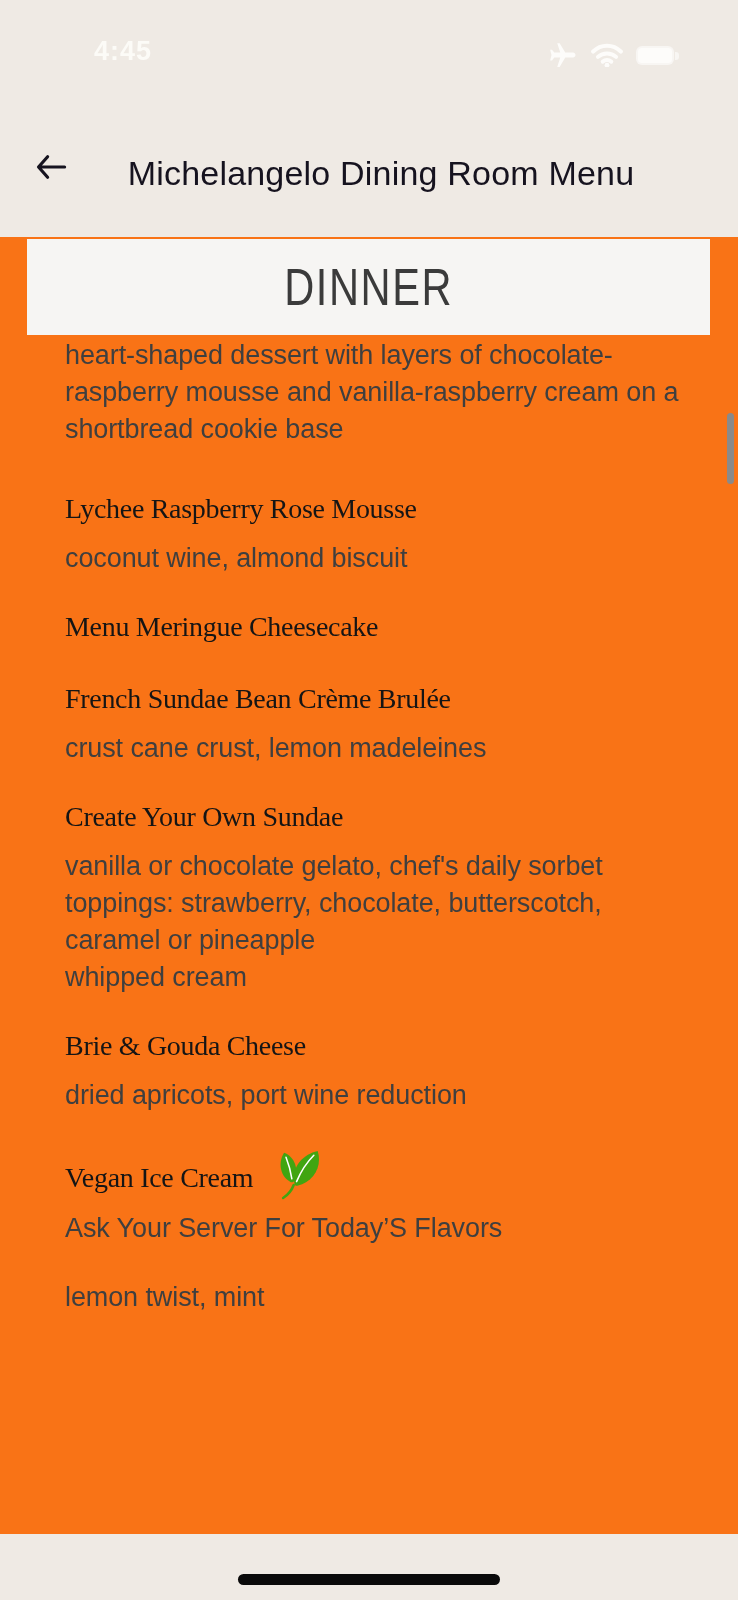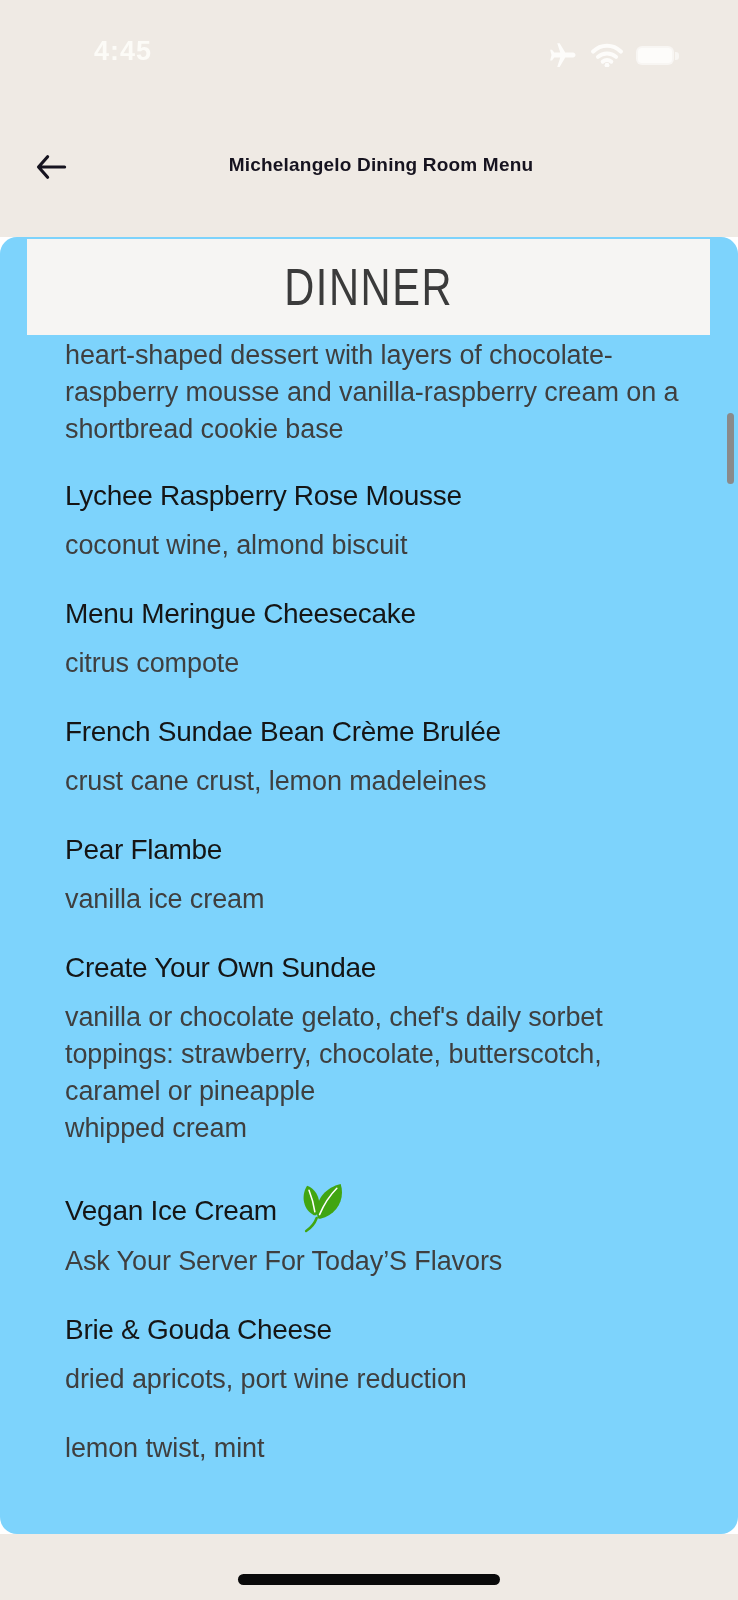--- a/index.html
+++ b/index.html
@@ -15,36 +15,36 @@
   .icon-airplane svg, .icon-wifi svg { display:block; }
   .battery { position:relative; width:38px; height:19px; background:rgba(255,255,255,0.55);
              border-radius:6px; }
   .battery-fill { position:absolute; inset:2px; background:#FDFCFA; border-radius:4px; }
   .battery-nub { position:absolute; right:-5px; top:6px; width:4px; height:8px;
                  background:rgba(255,255,255,0.55); border-radius:0 3px 3px 0; }
 
   .header-bar { position:absolute; top:140px; left:0; width:100%; height:66px; }
   .back-button { position:absolute; left:34px; top:12px; width:40px; height:40px; cursor:pointer; }
   .header-title { position:absolute; left:0; top:14px; width:100%; text-align:center;
-                  font-size:19px; font-weight:bold; color:#16131F; letter-spacing:0.2px;padding-left:24px; }
+                  font-size:34px; font-weight:normal; color:#16131F; letter-spacing:0.2px;padding-left:24px; }
 
   
-  .content { position:absolute; top:237px; left:0; right:0; bottom:66px; background:#7dd3fc;border-radius:17px; }
+  .content { position:absolute; top:237px; left:0; right:0; bottom:66px; background:#f97316; }
   .section-header { margin:2px 28px 0 27px; height:96px; background:var(--section-bg,#F6F5F3);
                     display:flex; align-items:center; justify-content:center; }
   .section-title { font-size:52px; font-weight:300; color:#3B3B3B; letter-spacing:2px;
                    transform:scaleX(0.8); white-space:nowrap; }
 
   .menu-list { padding:2px 50px 0 65px; }
   .desc-text { font-size:27px; font-weight:400; color:#3F3F3F; line-height:37px;
                letter-spacing:-0.1px; white-space:pre-line; }
-  .continuation { margin-bottom:30px; }
+  .continuation { margin-bottom:43px; }
   .menu-item { margin-bottom:32px; }
   .item-name-row { line-height:36px; margin-bottom:9px; white-space:nowrap; }
-  .item-name { font-family:Liberation Sans, sans-serif; font-size:28px; font-weight:400;
+  .item-name { font-family:Liberation Serif, serif; font-size:28px; font-weight:400;
                color:#151515; letter-spacing:-0.3px; }
   .leaf { display:none; width:48px; height:55px; margin-left:16px; vertical-align:-14px; }
   .leaf svg { display:block; }
 
   
   .scrollbar-thumb { position:absolute; right:4px; top:413px; width:7px; height:71px;
                      background:#8A8A8A; border-radius:4px; }
 
   
   .bottom-chrome { position:absolute; bottom:0; left:0; width:100%; height:66px;
@@ -105,75 +105,67 @@
       
     </div>
     <div class="item-desc desc-text">coconut wine, almond biscuit</div>
   </div>
 
   <div class="menu-item">
     <div class="item-name-row">
       <span class="item-name">Menu Meringue Cheesecake</span>
       
     </div>
-    <div class="item-desc desc-text">citrus compote</div>
   </div>
 
   <div class="menu-item">
     <div class="item-name-row">
       <span class="item-name">French Sundae Bean Crème Brulée</span>
       
     </div>
     <div class="item-desc desc-text">crust cane crust, lemon madeleines</div>
   </div>
 
-  <div class="menu-item">
-    <div class="item-name-row">
-      <span class="item-name">Pear Flambe</span>
-      
-    </div>
-    <div class="item-desc desc-text">vanilla ice cream</div>
-  </div>
 
   <div class="menu-item">
     <div class="item-name-row">
       <span class="item-name">Create Your Own Sundae</span>
       
     </div>
     <div class="item-desc desc-text">vanilla or chocolate gelato, chef's daily sorbet
 toppings: strawberry, chocolate, butterscotch,
 caramel or pineapple
 whipped cream</div>
+  </div>
+
+  <div class="menu-item">
+    <div class="item-name-row">
+      <span class="item-name">Brie &amp; Gouda Cheese</span>
+      
+    </div>
+    <div class="item-desc desc-text">dried apricots, port wine reduction</div>
   </div>
 
   <div class="menu-item">
     <div class="item-name-row">
       <span class="item-name">Vegan Ice Cream</span>
       <span class="leaf" style="display: inline-block;">
         <svg width="48" height="55" viewBox="0 0 50 56">
           <path d="M17.5 37 C7 32 3.5 17.5 10.5 6.5 C21.5 10.5 26.5 24 20.8 36 C20 37.2 18.6 37.5 17.5 37 Z" fill="#41A511"></path>
           <path d="M12.5 11 C15.5 18.5 17.5 26.5 18.6 33.5" fill="none" stroke="#FFFFFF" stroke-width="1.6" stroke-linecap="round"></path>
           <path d="M21.5 39.5 C17.5 23.5 28 8.5 45.5 4.5 C50.5 20.5 41.5 36.5 24.3 40.8 C23 41.1 22 40.6 21.5 39.5 Z" fill="#41A511"></path>
           <path d="M41.5 9 C33.5 17 27.5 27 23.5 36.5" fill="none" stroke="#FFFFFF" stroke-width="1.6" stroke-linecap="round"></path>
           <path d="M20.5 40 C18.5 45.5 15 50 9.5 53.5" fill="none" stroke="#41A511" stroke-width="2.6" stroke-linecap="round"></path>
         </svg>
       </span>
     </div>
     <div class="item-desc desc-text">Ask Your Server For Today’S Flavors</div>
   </div>
 
   <div class="menu-item">
-    <div class="item-name-row">
-      <span class="item-name">Brie &amp; Gouda Cheese</span>
-      
-    </div>
-    <div class="item-desc desc-text">dried apricots, port wine reduction</div>
-  </div>
-
-  <div class="menu-item">
     <div class="item-desc desc-text">lemon twist, mint</div>
   </div>
 </div>
   </div>
 
   <div class="scrollbar-thumb"></div>
 
   <div class="bottom-chrome">
     <div class="home-indicator"></div>
   </div>

